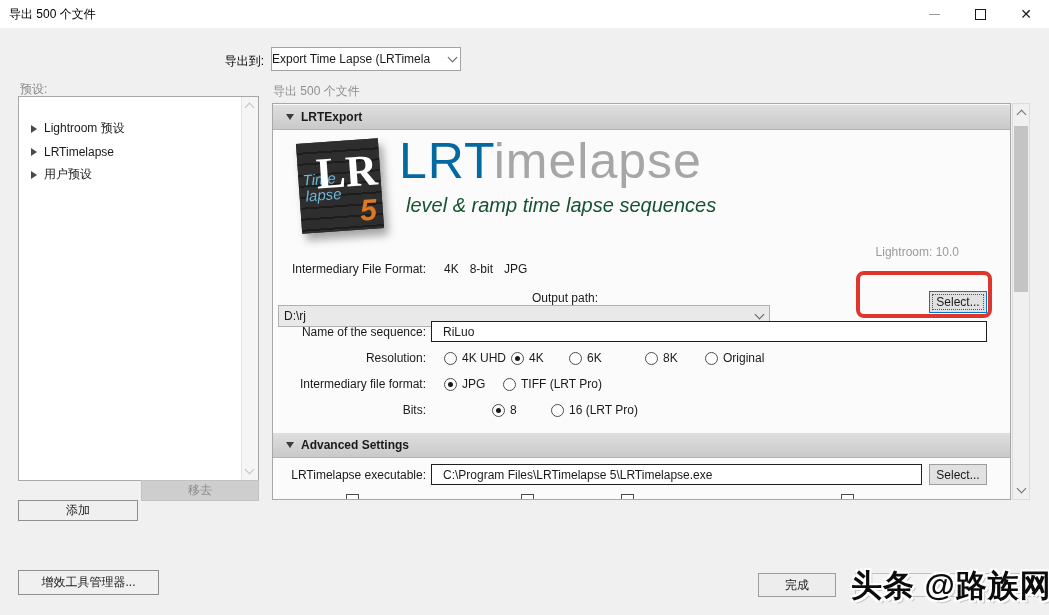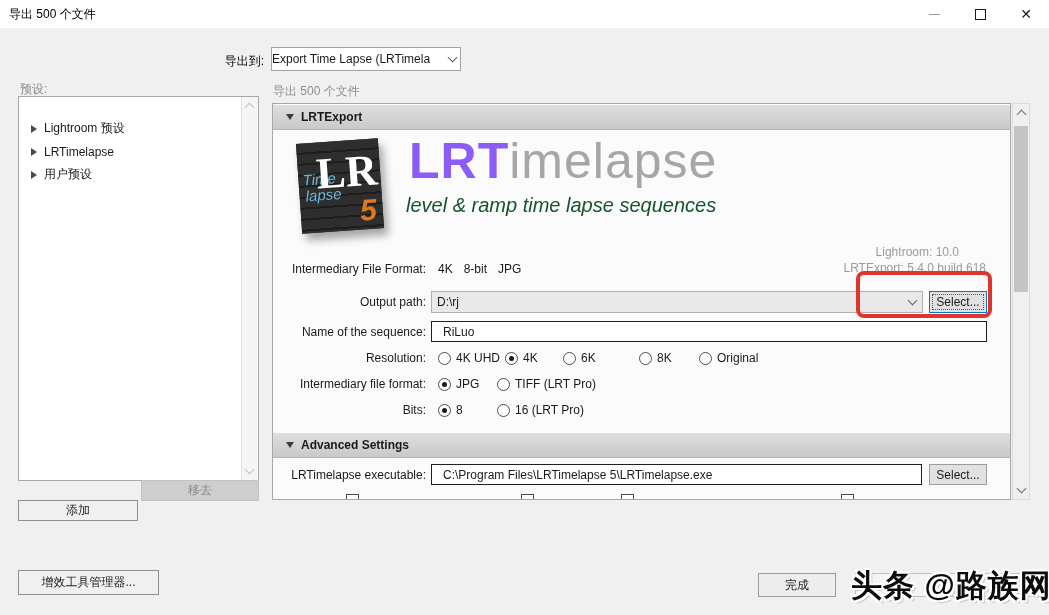--- a/index.html
+++ b/index.html
@@ -57,30 +57,30 @@
   .logo-badge { position:absolute; left:26px; top:37px; width:82px; height:90px;
     background:#262626 repeating-linear-gradient(#2e2e2e 0 9px, #1d1d1d 9px 11px);
     transform:rotate(-4deg); box-shadow:4px 7px 8px rgba(0,0,0,.35); }
   .badge-lr { position:absolute; left:18px; top:6px; font-family:"Liberation Serif",serif;
     font-size:44px; font-weight:bold; color:#fff; }
   .badge-time { position:absolute; left:4px; top:28px; color:#6db6d8; font-style:italic; font-size:15px; }
   .badge-lapse { position:absolute; left:6px; top:44px; color:#6db6d8; font-style:italic; font-size:15px; }
   .badge-5 { position:absolute; right:6px; bottom:2px; color:#e07820; font-size:30px;
     font-style:italic; font-weight:bold; }
   .brand { position:absolute; left:126px; top:28px; font-size:50px; letter-spacing:1px; white-space:nowrap; }
-  .brand .b1 { color:#8b5cf6; font-weight:bold;margin-left:10px; }
+  .brand .b1 { color:#0369a1; font-weight:normal; }
   .brand .b2 { color:#a6a6a6; }
   .tagline { position:absolute; left:133px; top:90px; font-family:Liberation Sans, sans-serif;
     font-style:italic; font-size:20px; color:#14532d; }
   .ver1 { position:absolute; left:420px; top:141px; width:266px; text-align:right; color:#9b9b9b; }
   .ver2 { position:absolute; left:420px; top:157px; width:293px; text-align:right; color:#9b9b9b; }
   
   .frow { position:absolute; left:0; display:flex; align-items:center; }
   .flabel { width:153px; text-align:right; flex:none; }
-  .fvals { margin-left:12px; display:flex; align-items:center; }
+  .fvals { margin-left:18px; display:flex; align-items:center; }
   .iff-val { margin-right:11px; }
   .combo-path { margin-left:5px; width:492px; height:22px; background:#e9e9e9;
     border:1px solid #b0b0b0; display:flex; align-items:center; padding:0 6px 0 5px; }
   .combo-path .combo-text { flex:1; }
   .btn-select-1 { position:absolute; left:656px; top:187px; width:58px; height:22px;
     background:#e1e1e1; border:1px solid #0078d7; outline:1px dotted #555; outline-offset:-4px; }
   .btn-select-2 { position:absolute; left:656px; top:360px; width:58px; height:21px;
     background:#e1e1e1; border:1px solid #9d9d9d; }
   .red-rect { position:absolute; left:583px; top:167px; width:136px; height:47px;
     border:4px solid #e0352b; border-radius:8px; z-index:5; }
@@ -174,32 +174,31 @@
   <div class="logo-badge">
     <span class="badge-time">Time</span>
     <span class="badge-lapse">lapse</span>
     <span class="badge-lr">LR</span>
     <span class="badge-5">5</span>
   </div>
   <div class="brand"><span class="b1">LRT</span><span class="b2">imelapse</span></div>
   <div class="tagline">level &amp; ramp time lapse sequences</div>
 
   <div class="ver1">Lightroom: 10.0</div>
-  <div class="ver2">LRTExport: 5.4.0 build 618</div>
 
   <div class="frow" style="top:158px;">
     <span class="flabel">Intermediary File Format:</span>
     <span class="fvals">
       <span class="iff-val">4K</span>
       <span class="iff-val">8-bit</span>
       <span class="iff-val">JPG</span>
     </span>
   </div>
 
-  <div class="frow" style="top:187px;">
+  <div class="frow" style="top:187px;flex-direction:column;">
     <span class="flabel">Output path:</span>
     <span class="combo-path">
       <span class="combo-text">D:\rj</span>
       <span class="chev"></span>
     </span>
   </div>
   <div class="btn btn-select-1">Select...</div>
   <div class="red-rect"></div>
 
   <div class="frow" style="top:217px;">
@@ -240,21 +239,21 @@
         <span class="radio on"></span>
         <span>JPG</span>
       </span>
       <span class="opt">
         <span class="radio"></span>
         <span>TIFF (LRT Pro)</span>
       </span>
     </span>
   </div>
 
-  <div class="frow" style="top:298px; height:16px;">
+  <div class="frow" style="top:298px; height:16px;gap:48px;">
     <span class="flabel">Bits:</span>
     <span class="fvals">
       <span class="opt" style="width:59px;">
         <span class="radio on"></span>
         <span>8</span>
       </span>
       <span class="opt">
         <span class="radio"></span>
         <span>16 (LRT Pro)</span>
       </span>

